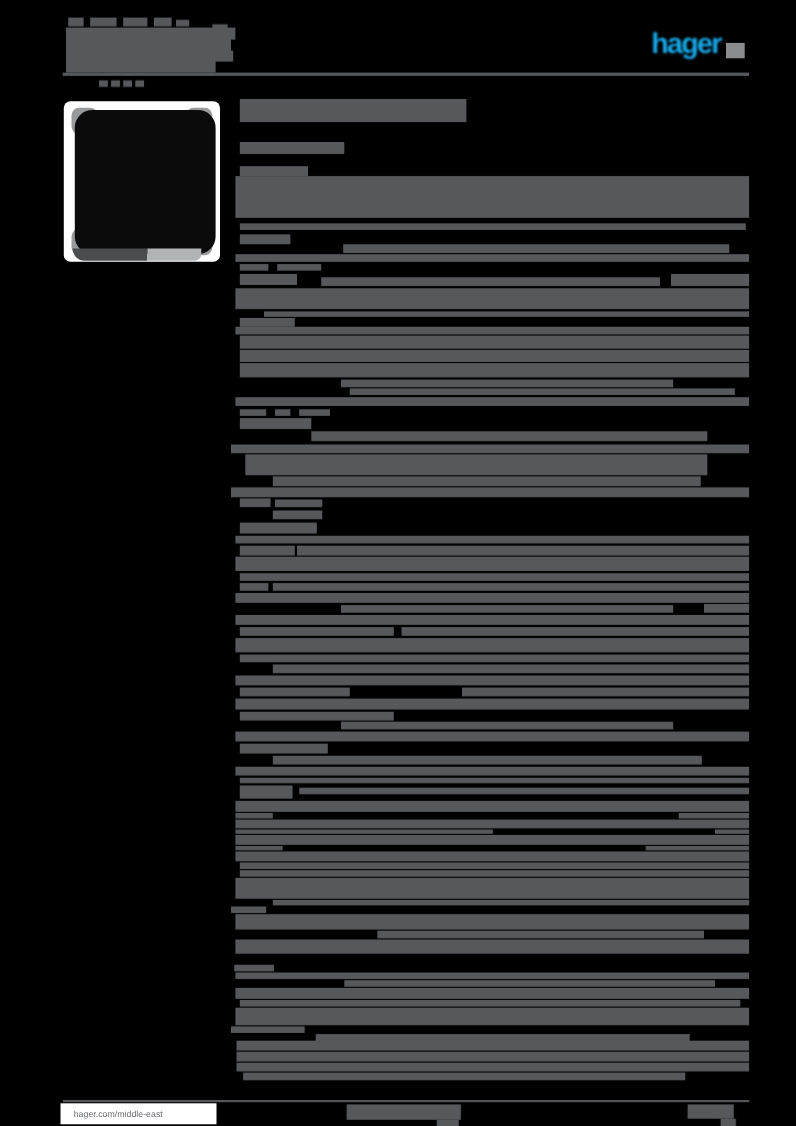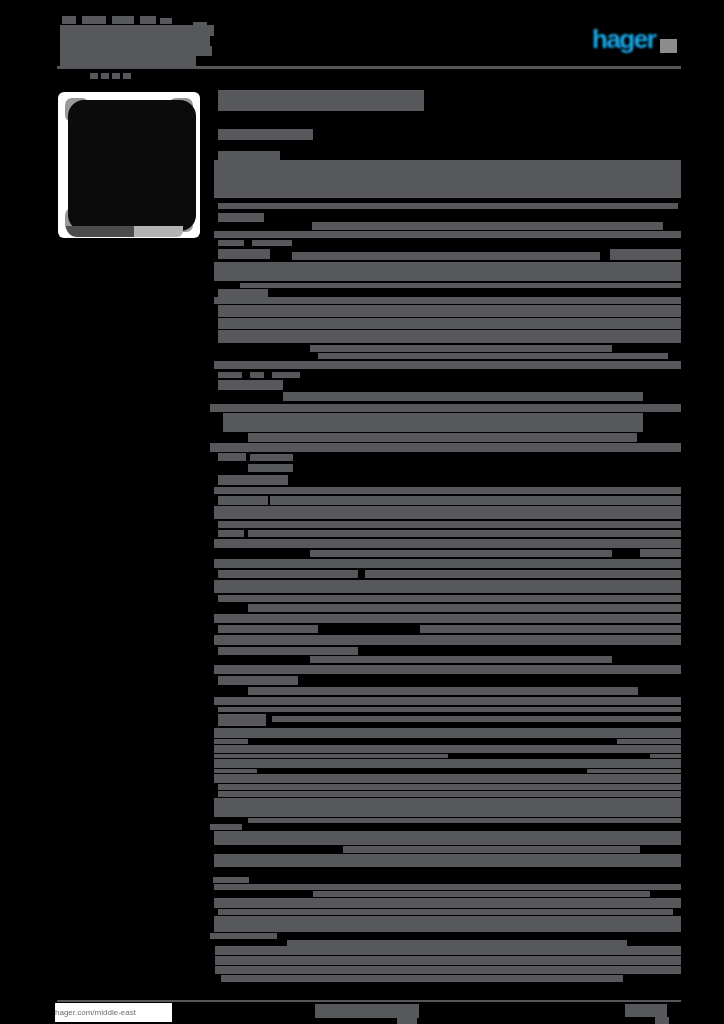--- a/index.html
+++ b/index.html
@@ -42,23 +42,23 @@
   #strip-left{
     position:absolute;left:8px;bottom:1px;width:68px;height:11px;
     background:var(--stripL,#4B4C4E);border-bottom-left-radius:12px;
   }
   #strip-right{
     position:absolute;left:76px;bottom:1px;width:49px;height:11px;
     background:var(--stripR,#B2B3B5);border-bottom-right-radius:6px;
   }
   
   #footer-url-box{
-    position:absolute;left:55px;top:1003px;width:117px;height:19px;
+    position:absolute;left:55px;top:1003px;width:141px;height:19px;
     background:var(--card,#ffffff);z-index:2;
-    display:flex;align-items:center;padding-left:0;box-sizing:border-box;
+    display:flex;align-items:center;padding-left:12px;box-sizing:border-box;
   }
   #footer-url{
     font-size:8px;color:#6B6D70;letter-spacing:0;white-space:nowrap;
     filter:blur(0.3px);
   }
 </style>
 </head>
 <body>
 
 <div id="page" style="--bg: #000000; --bar: #56585B; --logo: #18A8E8; --card: #FFFFFF; --photo: #0B0B0C; --corner: #98999B; --stripL: #4B4C4E; --stripR: #B2B3B5;">

